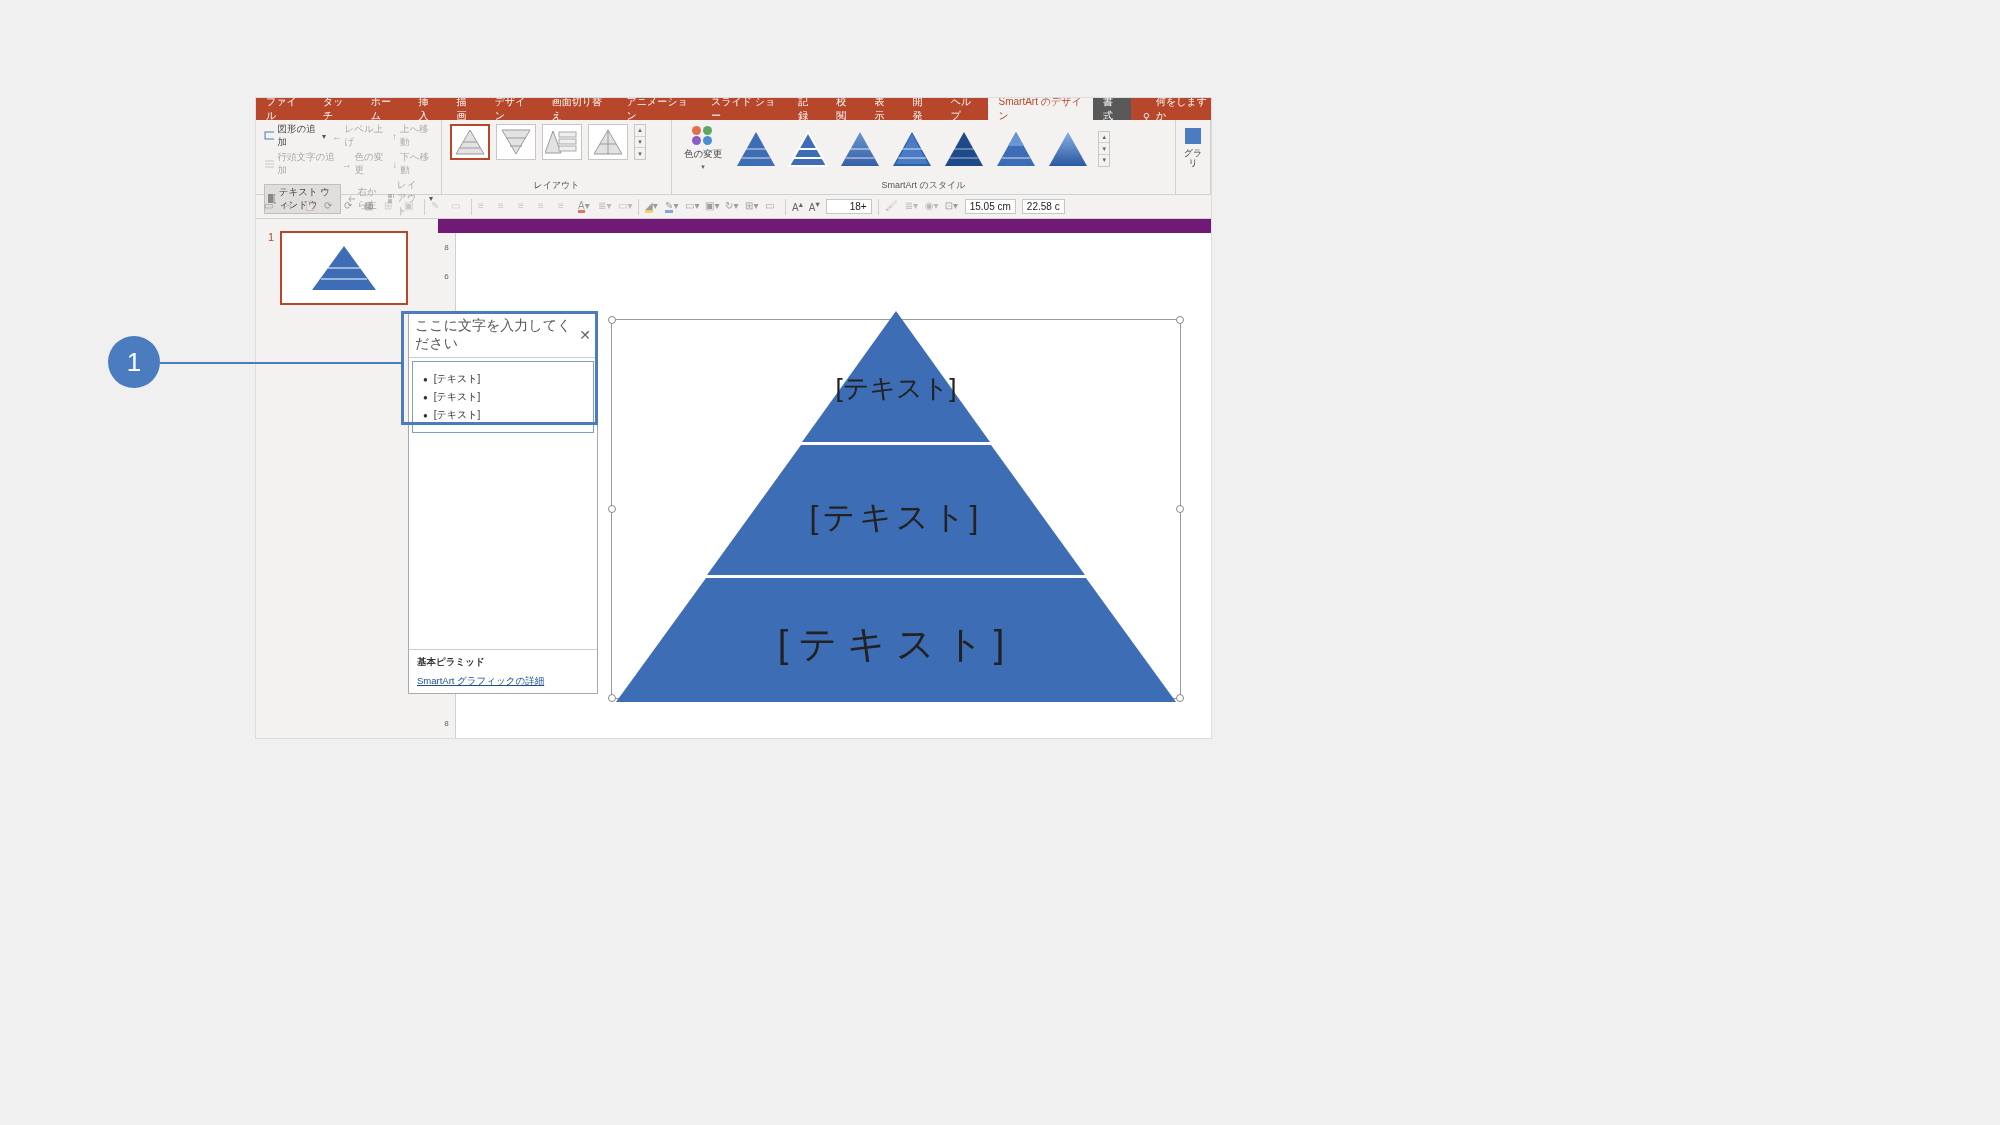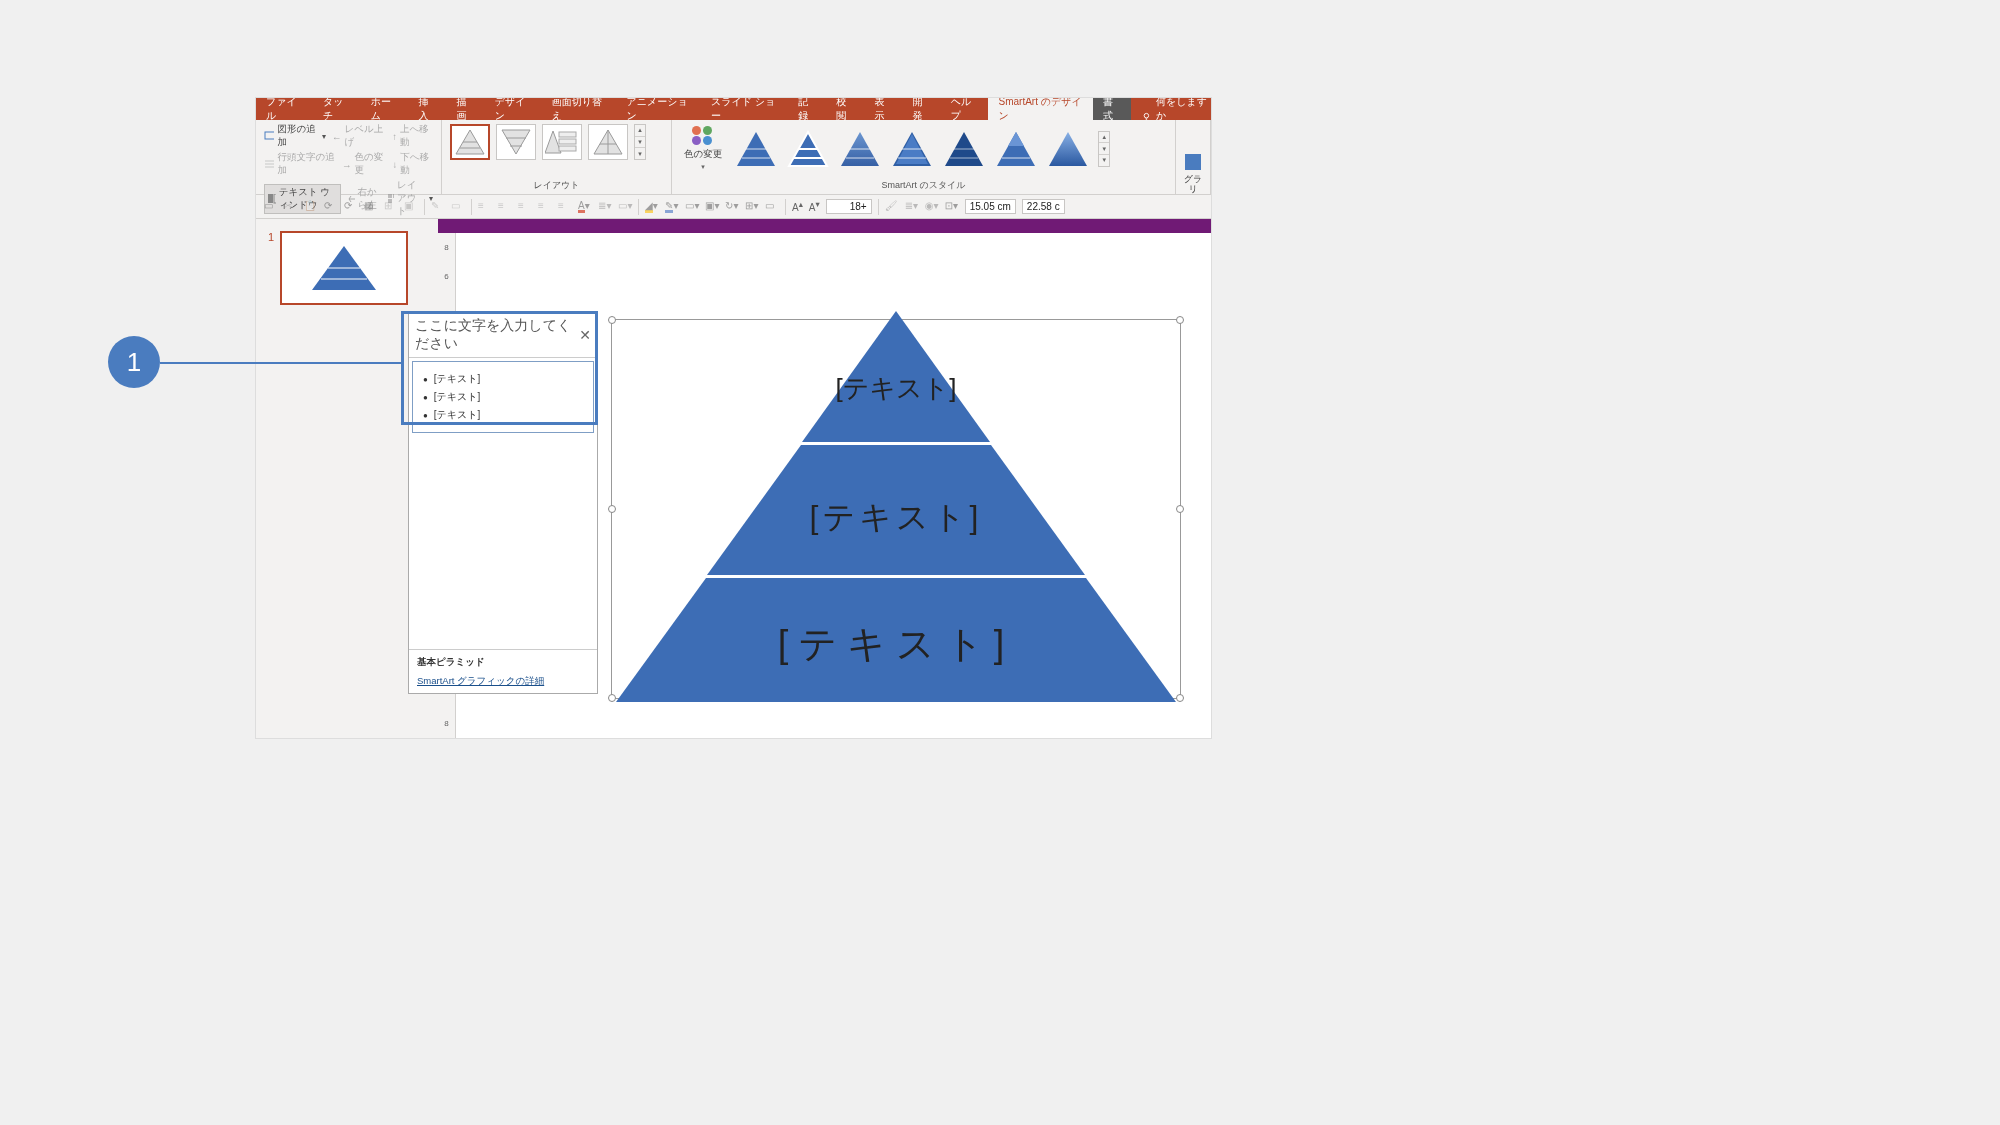--- a/index.html
+++ b/index.html
@@ -136,21 +136,21 @@
   }
   .color-change .dots span {
     position: absolute;
     width: 9px;
     height: 9px;
     border-radius: 50%;
   }
   .style-gallery { display: flex; gap: 8px; align-items: center; }
   .style-tri { width: 44px; height: 40px; }
 
-  .reset-group { width: 35px; padding: 4px 4px 0; justify-content: flex-end; }
+  .reset-group { width: 35px; padding: 4px 4px 0; }
   .reset-group .stack { display: flex; flex-direction: column; font-size: 9px; text-align: center; line-height: 1; gap: 1px; }
 
   
   .qat-bar {
     height: 24px;
     background: #f3f2f1;
     border-bottom: 1px solid #d2d0ce;
     display: flex;
     align-items: center;
     padding: 0 8px;

